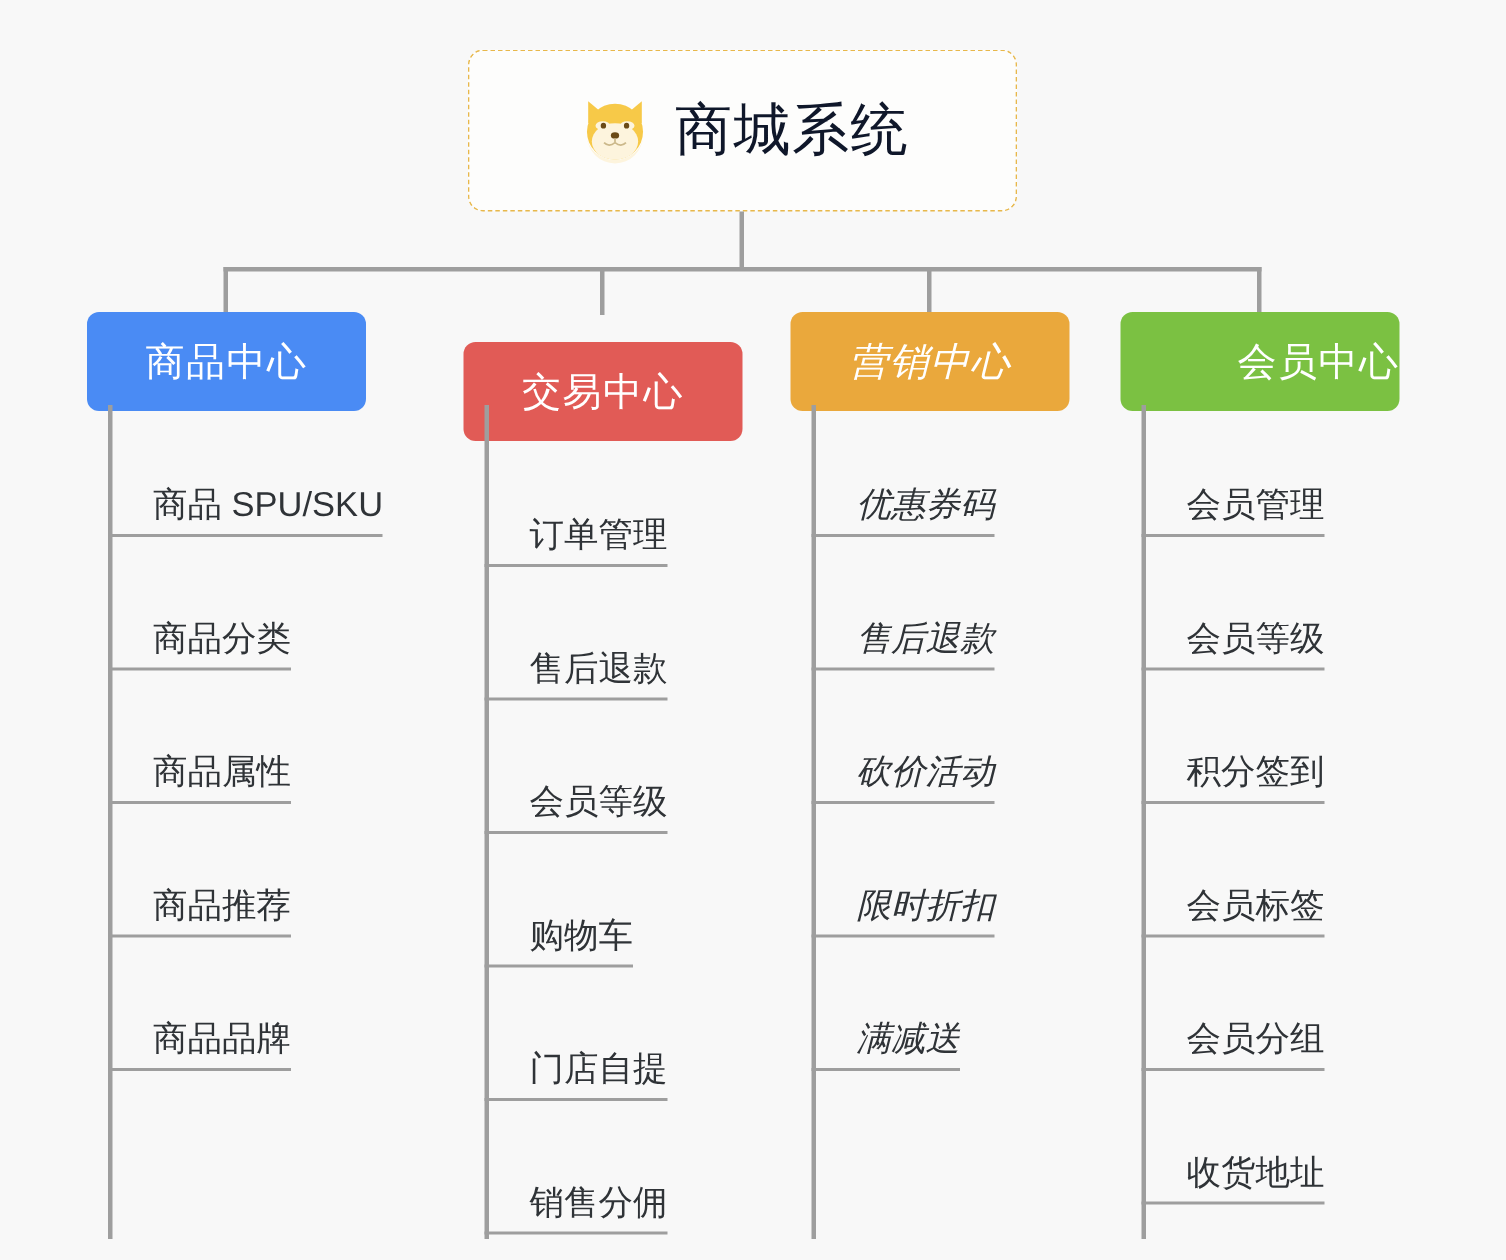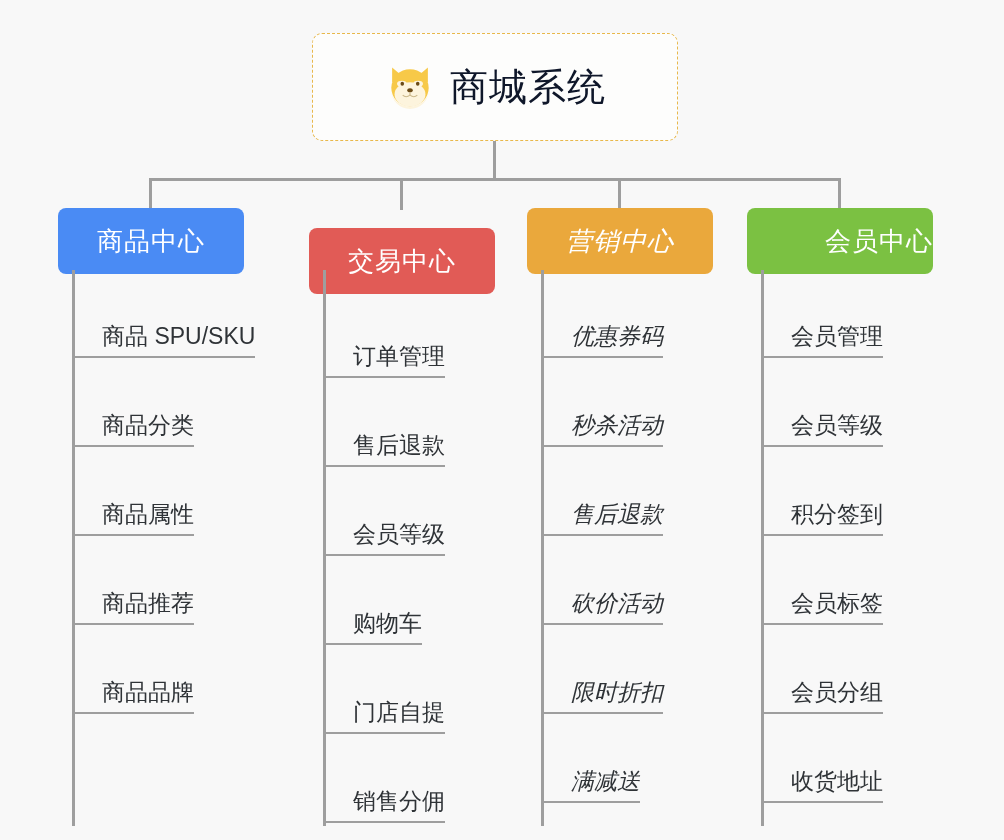--- a/index.html
+++ b/index.html
@@ -200,23 +200,20 @@
   <div class="branch" style="left:527px;font-style:italic;">
     <div class="branch-header" style="background: rgb(234, 168, 60);">
       <span>营销中心</span>
     </div>
     <div class="branch-spine" style="background: rgb(158, 158, 158); height: 556px;"></div>
     <div class="leaf-list">
       <div class="leaf">
           <span class="leaf-inner"><span class="leaf-label">优惠券码</span></span>
         </div>
       <div class="leaf">
-          <span class="leaf-inner"><span class="leaf-label">秒杀活动</span></span>
-        </div>
-      <div class="leaf">
           <span class="leaf-inner"><span class="leaf-label">售后退款</span></span>
         </div>
       <div class="leaf">
           <span class="leaf-inner"><span class="leaf-label">砍价活动</span></span>
         </div>
       <div class="leaf">
           <span class="leaf-inner"><span class="leaf-label">限时折扣</span></span>
         </div>
       <div class="leaf">
           <span class="leaf-inner"><span class="leaf-label">满减送</span></span>

